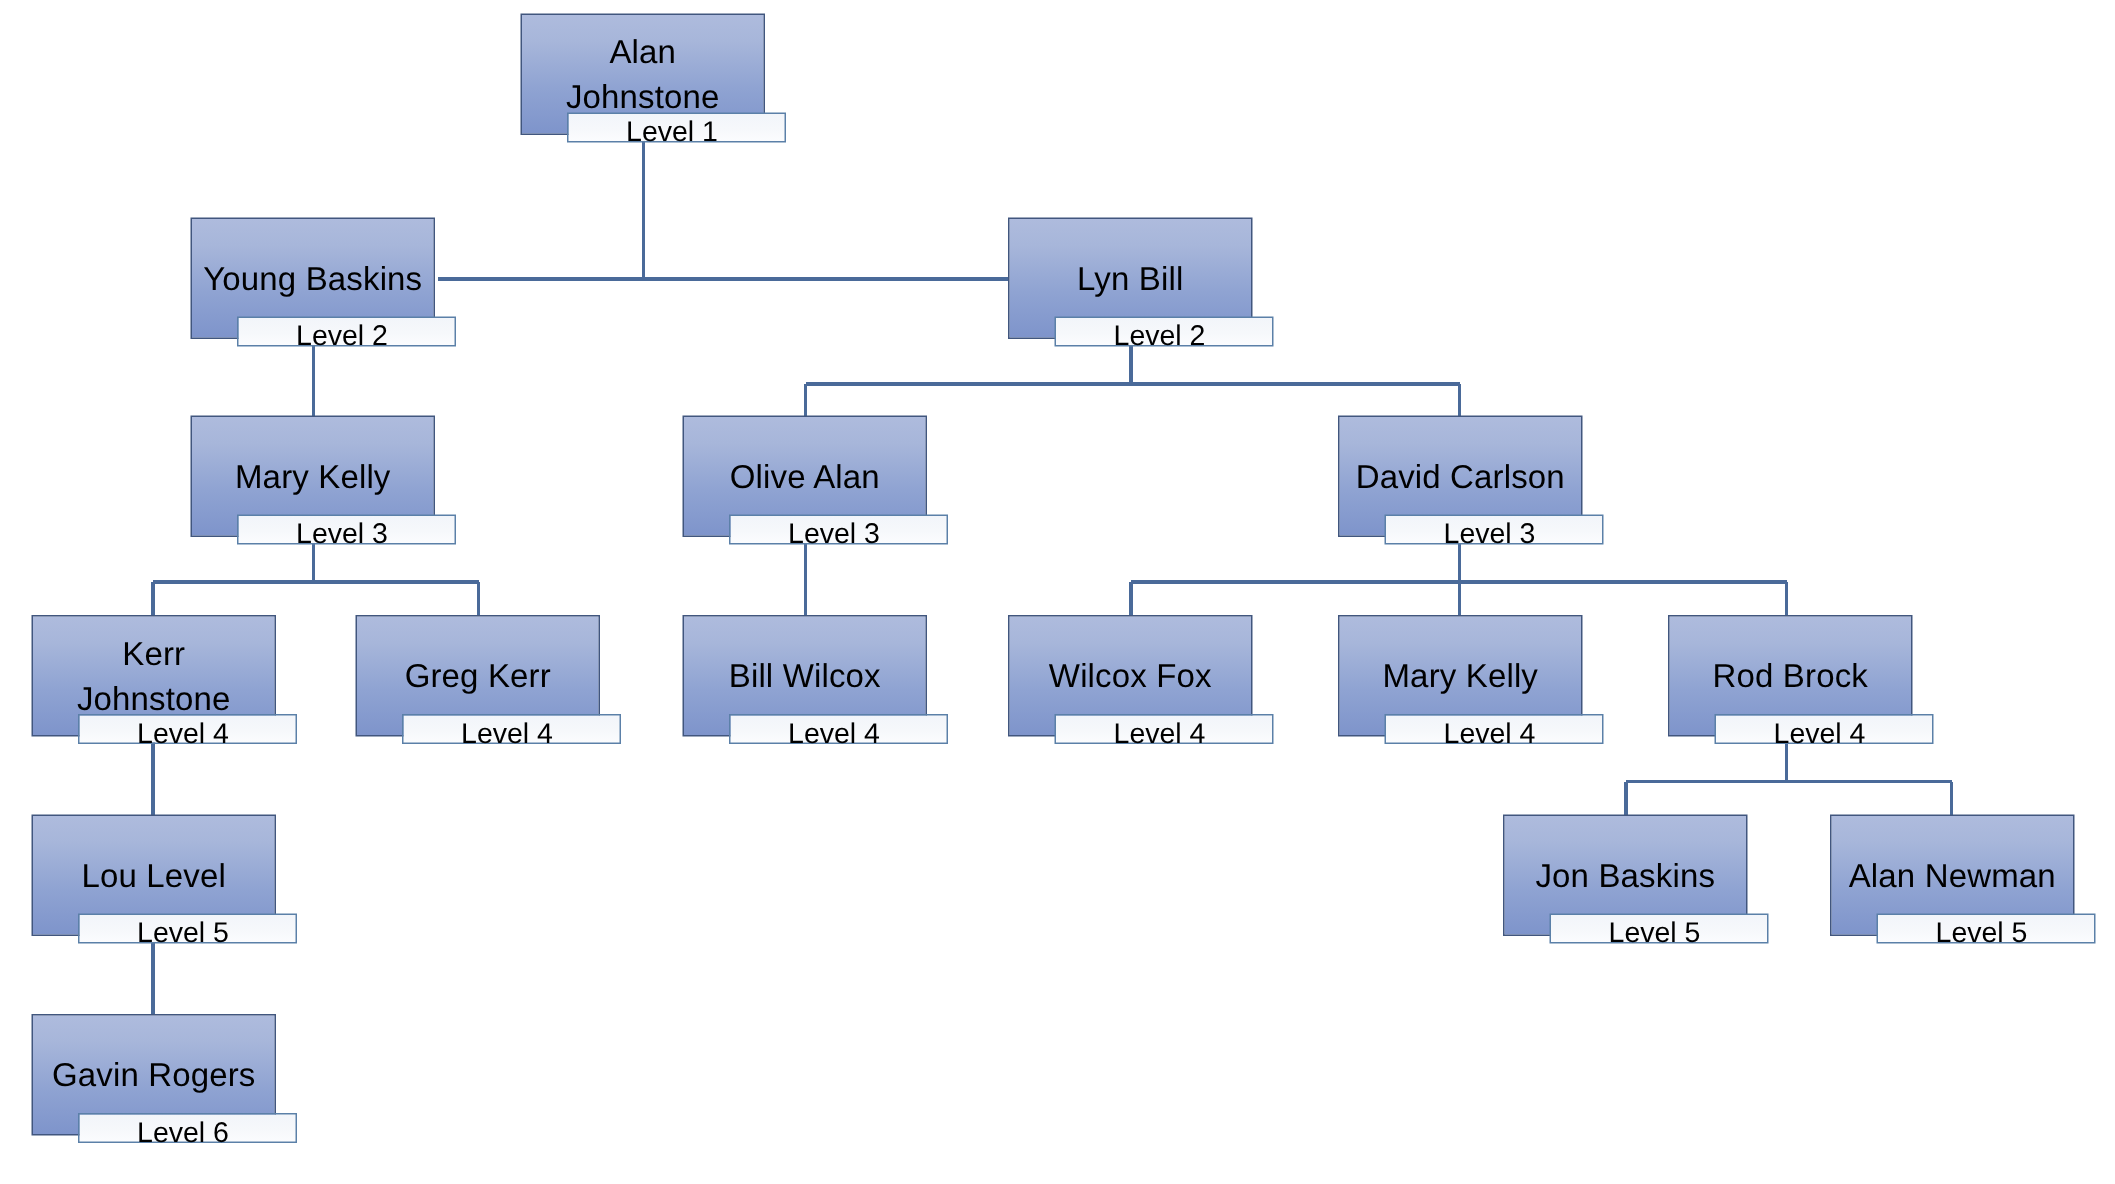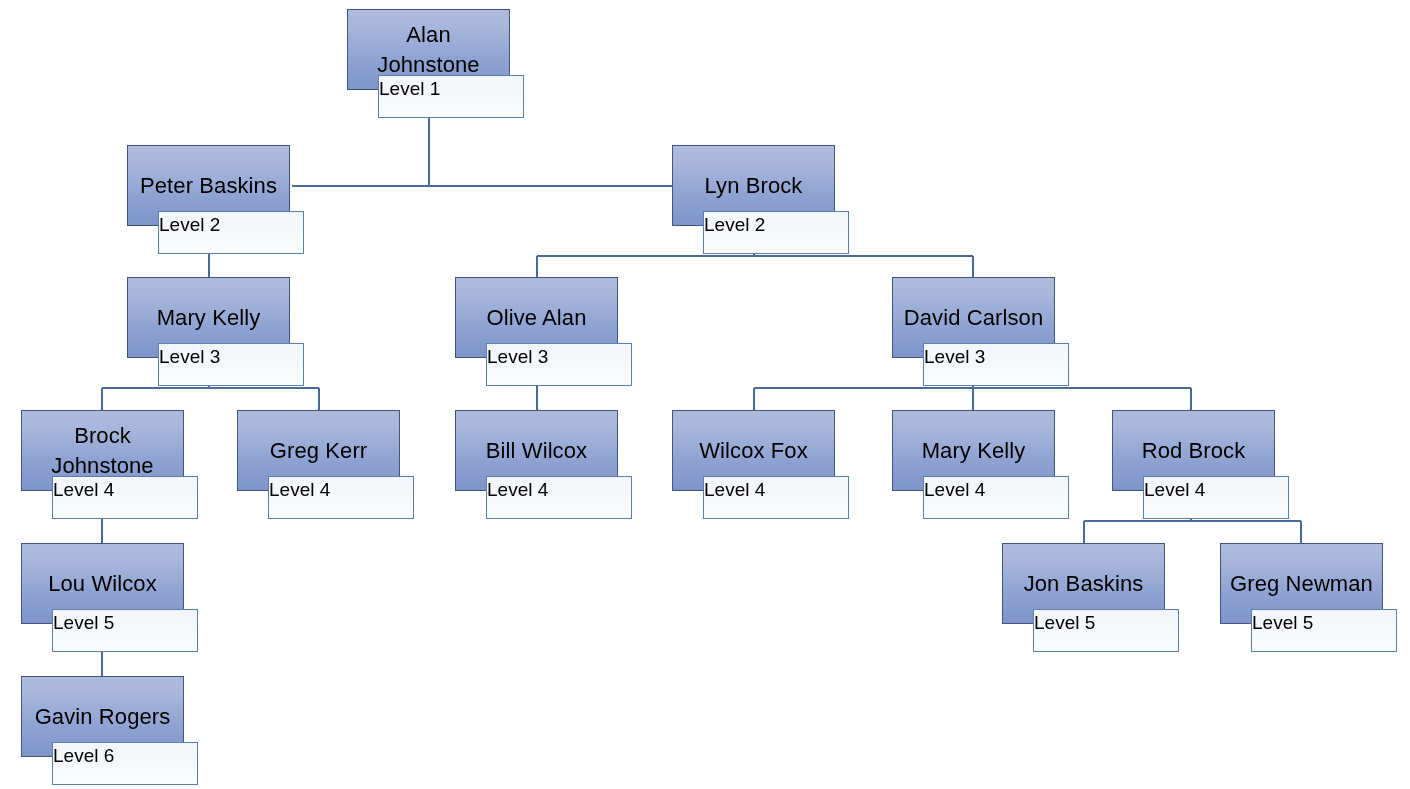--- a/index.html
+++ b/index.html
@@ -26,28 +26,28 @@
     text-align:center;
     color:#000000;
     font-size:22px;
     line-height:30px;
     letter-spacing:.1px;
     padding:0 6px;
   }
   .node-label{
     position:absolute;
     left:31px;top:66px;
-    width:146px;height:43px;
+    width:146px;height:20px;
     box-sizing:border-box;
     border:1px solid #5b80a8;
     background:linear-gradient(180deg,#f2f5fa 0%,#f6f8fb 55%,#fbfcfe 100%);
     color:#000000;
     font-size:19px;
     line-height:26px;
-    text-align:left;
+    text-align:center;
     padding-right:6px;
     white-space:nowrap;
   }
   .name-text{display:block;width:100%;}
 </style>
 </head>
 <body>
 
 <div id="canvas">
 
@@ -90,27 +90,27 @@
 
   <div id="nodes">
       <div class="node" style="left: 347px; top: 9px;">
         <div class="node-box">
           <span class="name-text">Alan Johnstone</span>
         </div>
         <div class="node-label">Level 1</div>
       </div>
       <div class="node" style="left: 127px; top: 145px;">
         <div class="node-box">
-          <span class="name-text">Peter Baskins</span>
+          <span class="name-text">Young Baskins</span>
         </div>
         <div class="node-label">Level 2</div>
       </div>
       <div class="node" style="left: 672px; top: 145px;">
         <div class="node-box">
-          <span class="name-text">Lyn Brock</span>
+          <span class="name-text">Lyn Bill</span>
         </div>
         <div class="node-label">Level 2</div>
       </div>
       <div class="node" style="left: 127px; top: 277px;">
         <div class="node-box">
           <span class="name-text">Mary Kelly</span>
         </div>
         <div class="node-label">Level 3</div>
       </div>
       <div class="node" style="left: 455px; top: 277px;">
@@ -120,21 +120,21 @@
         <div class="node-label">Level 3</div>
       </div>
       <div class="node" style="left: 892px; top: 277px;">
         <div class="node-box">
           <span class="name-text">David Carlson</span>
         </div>
         <div class="node-label">Level 3</div>
       </div>
       <div class="node" style="left: 21px; top: 410px;">
         <div class="node-box">
-          <span class="name-text">Brock Johnstone</span>
+          <span class="name-text">Kerr Johnstone</span>
         </div>
         <div class="node-label">Level 4</div>
       </div>
       <div class="node" style="left: 237px; top: 410px;">
         <div class="node-box">
           <span class="name-text">Greg Kerr</span>
         </div>
         <div class="node-label">Level 4</div>
       </div>
       <div class="node" style="left: 455px; top: 410px;">
@@ -156,33 +156,33 @@
         <div class="node-label">Level 4</div>
       </div>
       <div class="node" style="left: 1112px; top: 410px;">
         <div class="node-box">
           <span class="name-text">Rod Brock</span>
         </div>
         <div class="node-label">Level 4</div>
       </div>
       <div class="node" style="left: 21px; top: 543px;">
         <div class="node-box">
-          <span class="name-text">Lou Wilcox</span>
+          <span class="name-text">Lou Level</span>
         </div>
         <div class="node-label">Level 5</div>
       </div>
       <div class="node" style="left: 1002px; top: 543px;">
         <div class="node-box">
           <span class="name-text">Jon Baskins</span>
         </div>
         <div class="node-label">Level 5</div>
       </div>
       <div class="node" style="left: 1220px; top: 543px;">
         <div class="node-box">
-          <span class="name-text">Greg Newman</span>
+          <span class="name-text">Alan Newman</span>
         </div>
         <div class="node-label">Level 5</div>
       </div>
       <div class="node" style="left: 21px; top: 676px;">
         <div class="node-box">
           <span class="name-text">Gavin Rogers</span>
         </div>
         <div class="node-label">Level 6</div>
       </div>
     </div>

